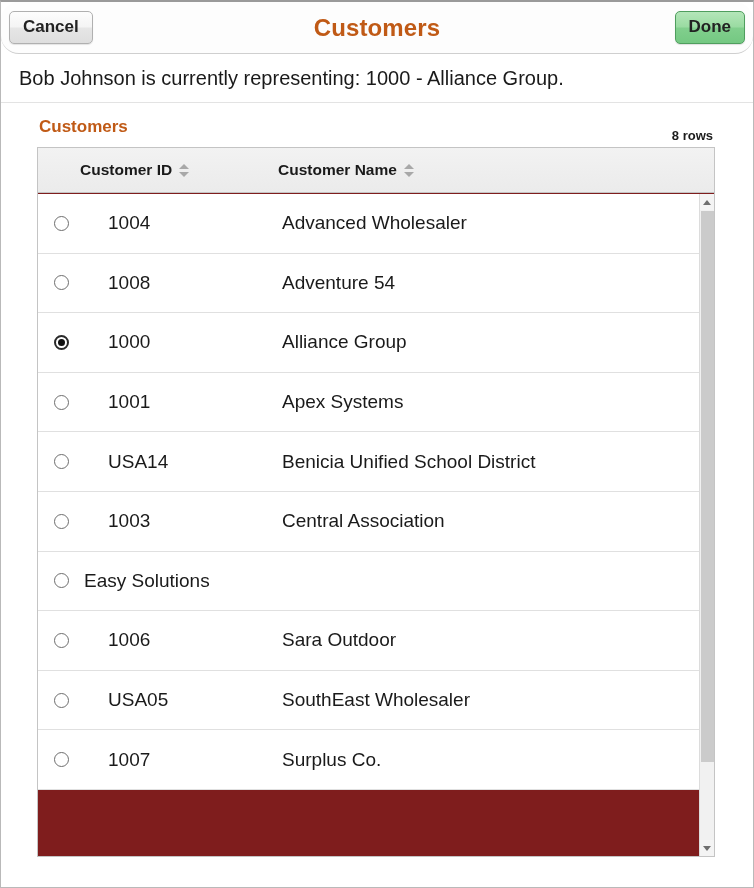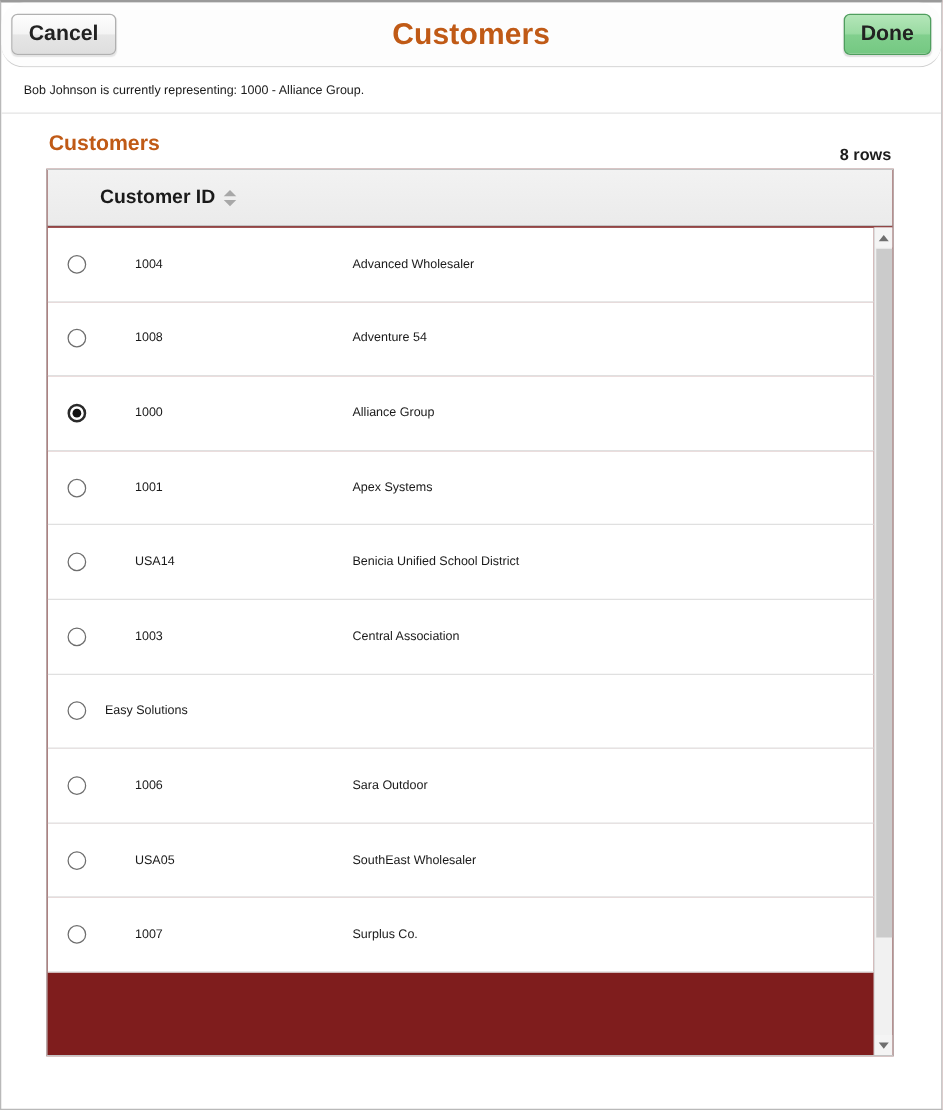--- a/index.html
+++ b/index.html
@@ -62,21 +62,21 @@
   .btn-done {
     margin-left: auto;
     background: linear-gradient(180deg, #b4e6b9 0%, #9adba2 48%, #81cf8d 52%, #74c882 100%);
     border: 1px solid #4f9e5e;
     box-shadow: 0 1px 1px rgba(0,0,0,0.12);
   }
 
   
   .subtitle-bar {
     padding: 13px 0 12px 18px;
-    font-size: 10px;
+    font-size: 20px;
     color: #1a1a1a;
     border-bottom: 1px solid #e3e3e3;
   }
 
   
   .section-head {
     position: relative;
     margin: 14px 40px 0 38px;
     height: 26px;
   }
@@ -167,21 +167,21 @@
   .radio.on::after {
     content: "";
     position: absolute;
     left: 50%; top: 50%;
     width: 7px; height: 7px;
     margin: -3.5px 0 0 -3.5px;
     border-radius: 50%;
     background: #111111;
   }
   .cell {
-    font-size: 10px;
+    font-size: 19px;
     color: #1a1a1a;
     white-space: nowrap;
     overflow: hidden;
   }
   .cell-id { padding-left: 28px; }
   .cell-name { padding-left: 4px; }
 
   
   .scrollbar {
     position: absolute;
@@ -235,20 +235,24 @@
   </div>
 
   <div class="grid-wrap">
 
     <div class="grid-header">
       <div class="col-sel"></div>
       <div class="col-id th">
         <span>Customer ID</span>
         <span class="sort-ico"></span>
       </div>
+      <div class="col-name th">
+        <span>Customer Name</span>
+        <span class="sort-ico"></span>
+      </div>
     </div>
 
     <div class="grid-body" id="grid-body">
         <div class="row">
           <div class="col-sel">
             <div class="radio"></div>
           </div>
           <div class="col-id cell cell-id">1004</div>
           <div class="col-name cell cell-name">Advanced Wholesaler</div>
         </div>

